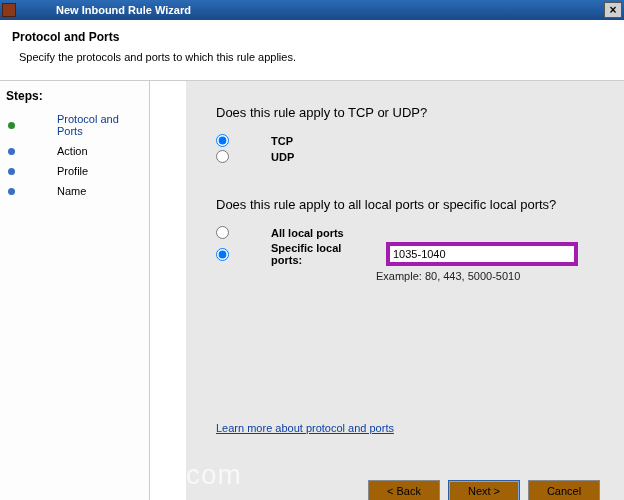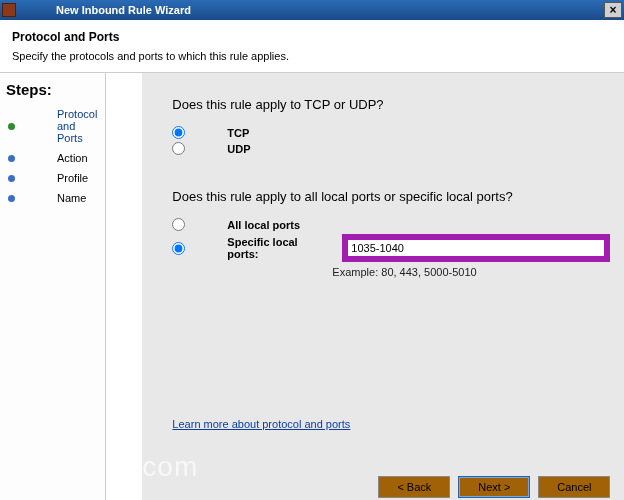--- a/index.html
+++ b/index.html
@@ -47,34 +47,34 @@
   }
   .header {
     padding: 8px 12px 10px 12px;
     border-bottom: 1px solid #ccc;
   }
   .header h1 {
     margin: 2px 0 6px 0;
     font-size: 12px;
     font-weight: bold;
   }
-  .header p { margin: 0; font-size: 11px; }
+  .header p { margin: 7px; font-size: 11px; }
   .body {
     display: flex;
     height: 432px;
   }
   .sidebar {
     width: 150px;
     border-right: 1px solid #ccc;
     padding: 8px 6px;
     background: #fdfdfd;
   }
   .sidebar .steps-label {
     font-weight: bold;
-    font-size: 15px;
+    font-size: 12px;
     margin-bottom: 6px;
     display:block;
   }
   .step {
     display: flex;
     align-items: center;
     padding: 4px 2px;
     font-size: 11px;
     color: #000;
   }
@@ -99,24 +99,24 @@
   .q { margin: 8px 0 14px 0; font-size:13px; }
   .radio-row {
     display: flex;
     align-items: center;
     margin: 3px 0;
     font-size: 11px;
     font-weight: bold;
   }
   .radio-row input { margin: 0 6px 0 0; }
   .port-input {
-    width: 268px;
+    width: 192px;
     font-size: 11px;
     padding: 2px 3px;
-    border: 6px solid #a21caf;
+    border: 4px solid #a21caf;
     font-family: Tahoma, Arial, sans-serif;
   }
   .example {
     font-size: 11px;
     color: #222;
     margin-top: 4px;
     margin-left: 160px;
   }
   .specific-row { display:flex; align-items:center; margin:3px 0;}
   .specific-row .lbl { width:134px; font-weight:bold; display:flex; align-items:center;}

